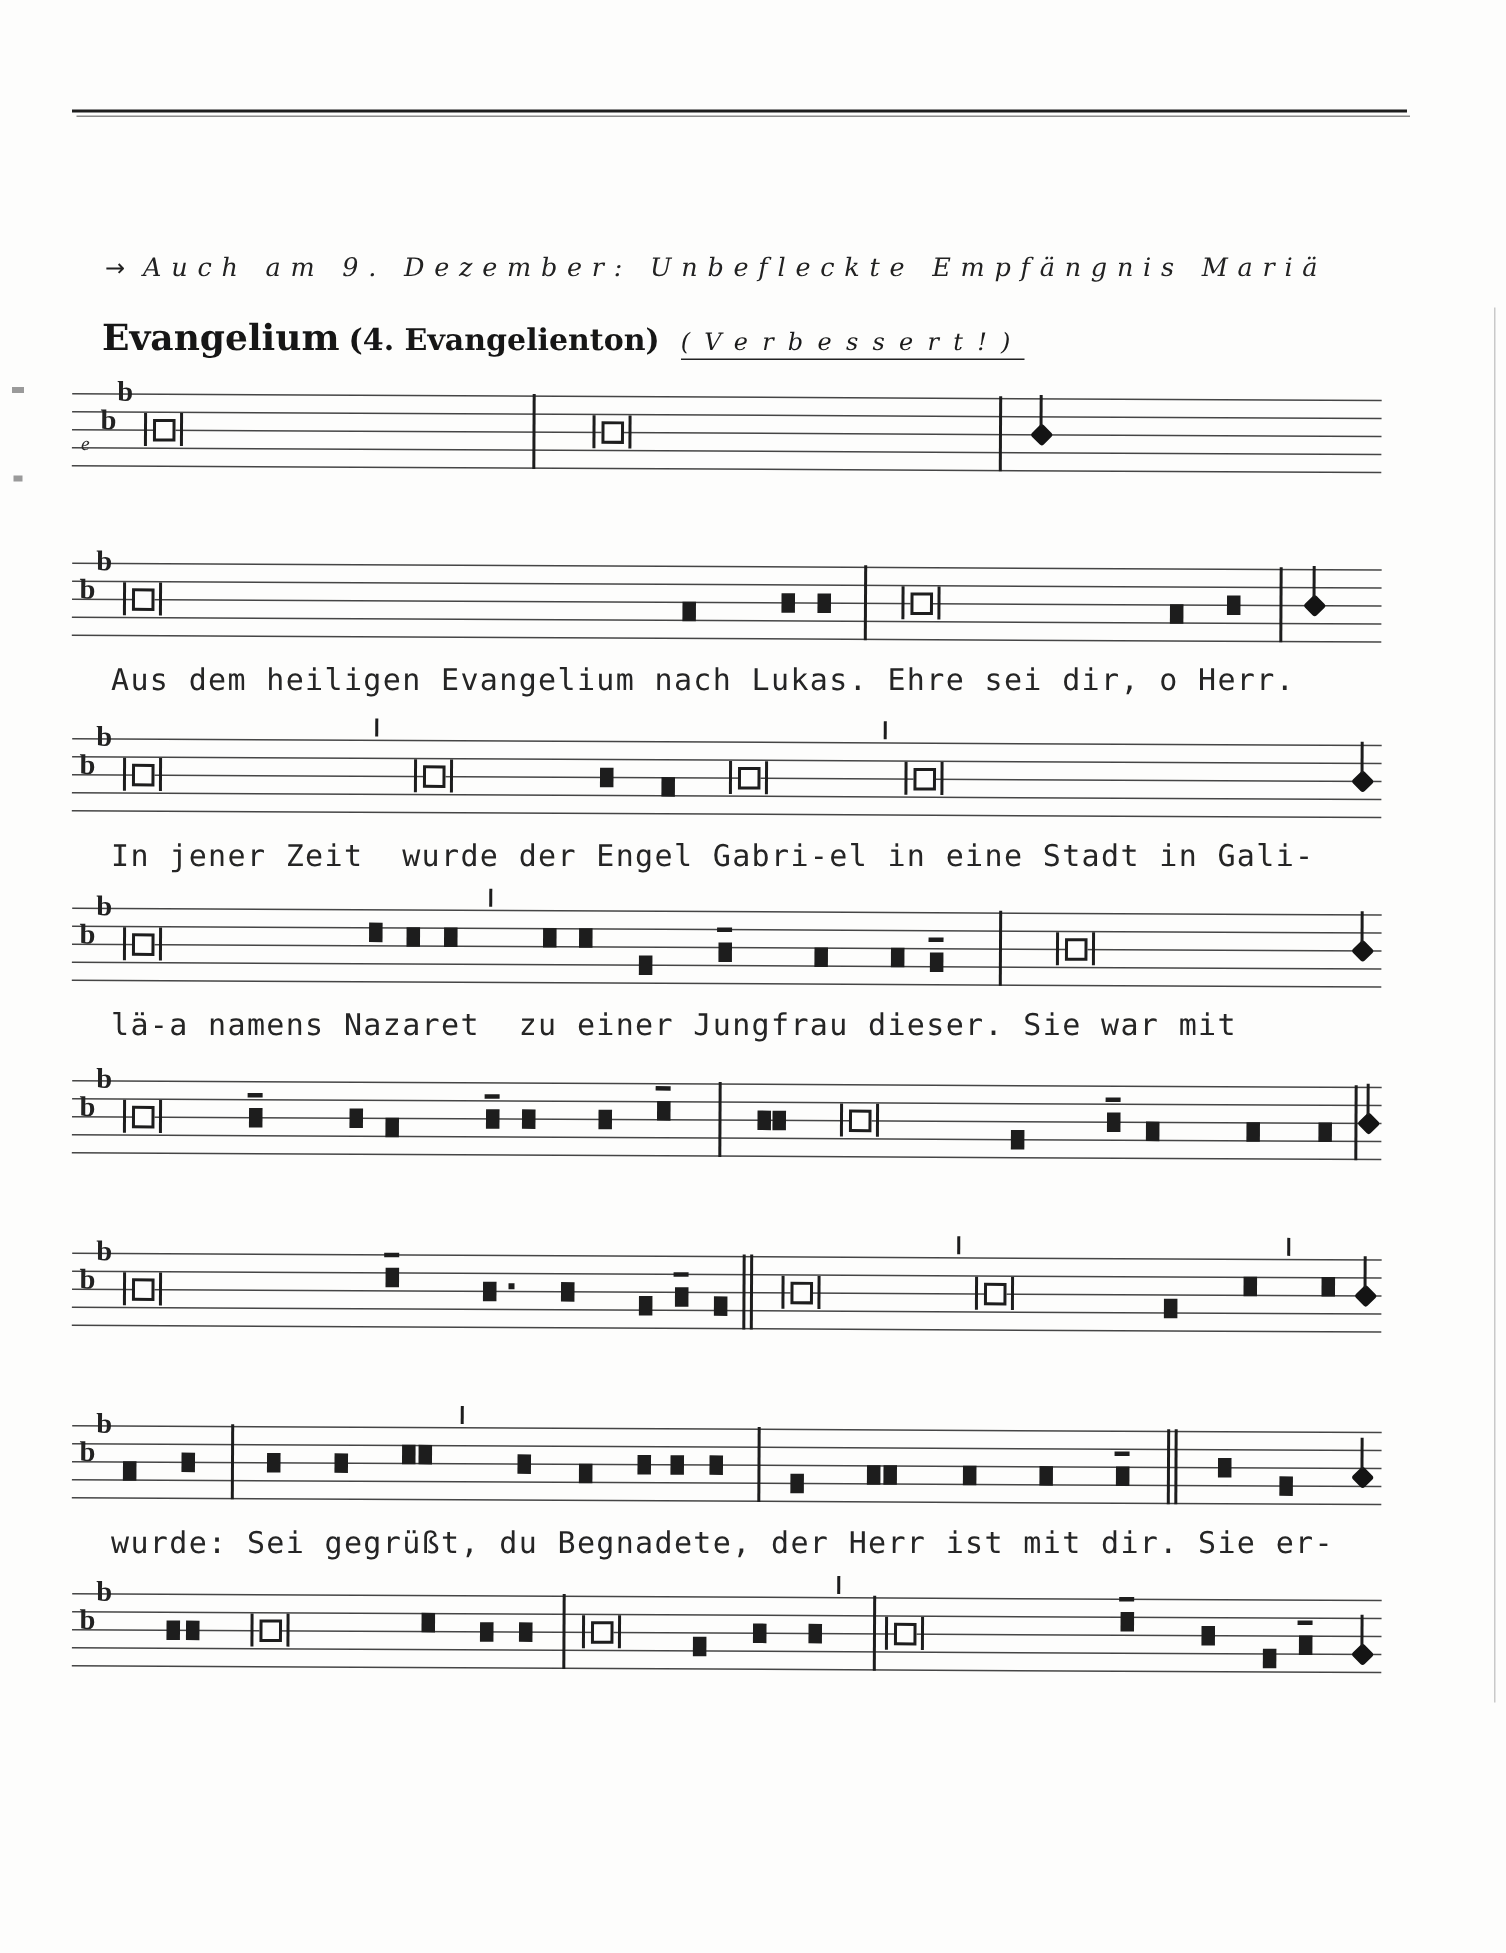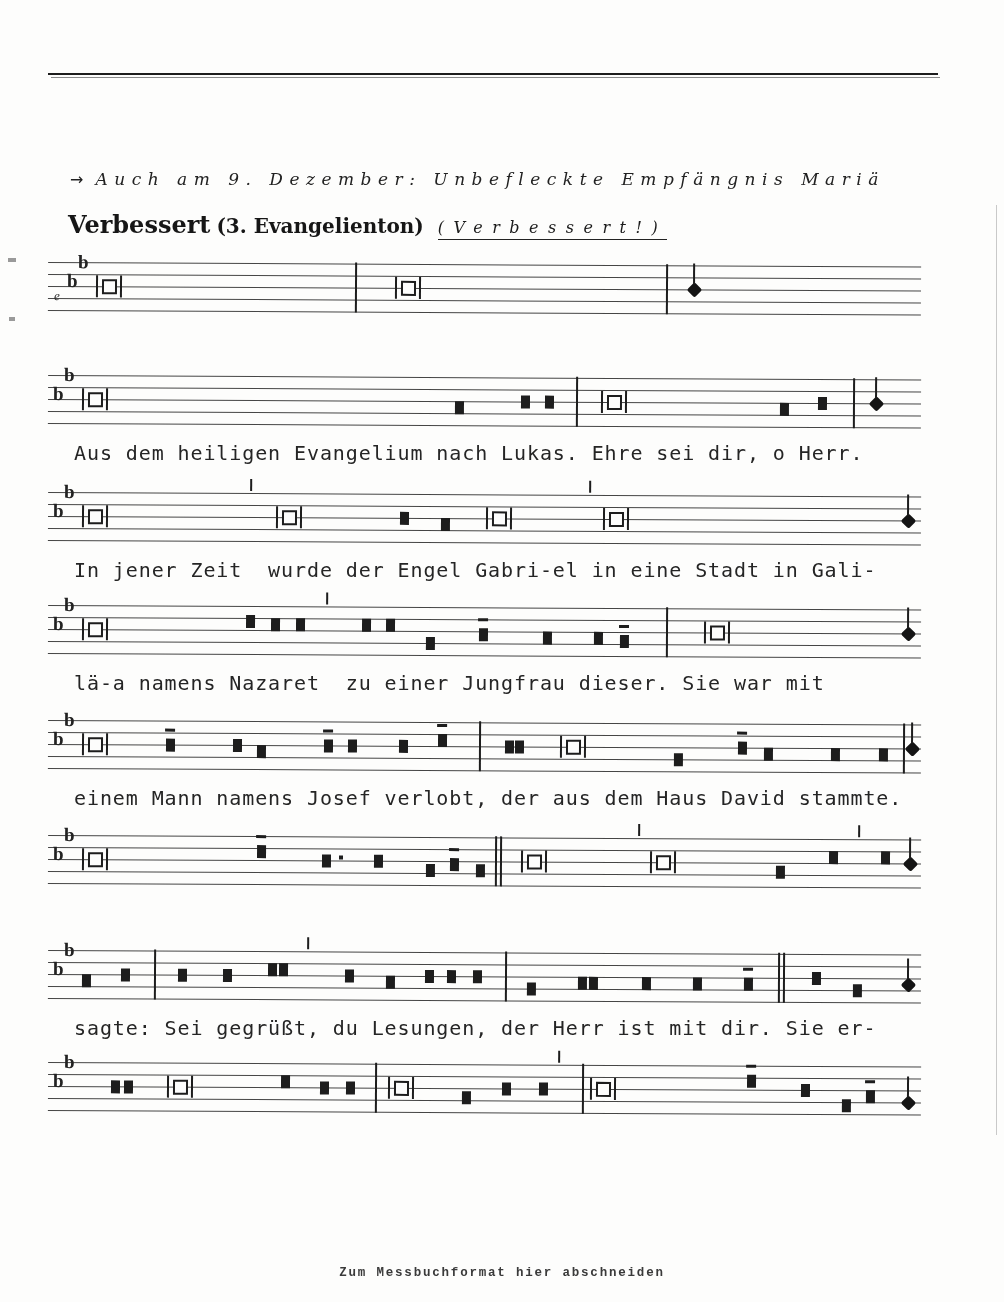--- a/index.html
+++ b/index.html
@@ -52,21 +52,21 @@
 
   <div class="rule1"></div>
   <div class="rule2"></div>
 
 
   <div class="subtitle">
     <span class="arrow">→</span><span class="subtxt">Auch am 9. Dezember: Unbefleckte Empfängnis Mariä</span>
   </div>
 
   <div class="section">
-    <span class="sec-main">Verbessert</span><span class="sec-tone">(3. Evangelienton)</span><span class="sec-note">(Verbessert!)</span>
+    <span class="sec-main">Evangelium</span><span class="sec-tone">(4. Evangelienton)</span><span class="sec-note">(Verbessert!)</span>
   </div>
 
   <div id="staves">
       <div class="staff-row" style="top: 262px;">
         <div class="staff">
           <div class="staff-line" style="top: 0px;"></div>
           <div class="staff-line" style="top: 12px;"></div>
           <div class="staff-line" style="top: 24px;"></div>
           <div class="staff-line" style="top: 36px;"></div>
           <div class="staff-line" style="top: 48px;"></div>
@@ -207,21 +207,20 @@
           <div class="nt" style="left: 625.5px; top: 29.5px; width: 9px; height: 13px;"></div>
           <div class="nt" style="left: 689.5px; top: 17.5px; width: 9px; height: 13px;"></div>
           <div class="nt" style="left: 689px; top: 8px; width: 10px; height: 3px;"></div>
           <div class="nt" style="left: 715.5px; top: 23.5px; width: 9px; height: 13px;"></div>
           <div class="nt" style="left: 782.5px; top: 23.5px; width: 9px; height: 13px;"></div>
           <div class="nt" style="left: 830.5px; top: 23.5px; width: 9px; height: 13px;"></div>
           <div class="nt" style="left: 855px; top: -1px; width: 1.8px; height: 50px;"></div>
           <div class="diamond" style="left: 858.5px; top: 18.5px;"></div>
           <div class="nt" style="left: 863px; top: -2px; width: 1.8px; height: 21px;"></div>
         </div>
-        <div class="lyric">einem Mann namens Josef verlobt, der aus dem Haus David stammte.</div>
       </div>
       <div class="staff-row" style="top: 835px;">
         <div class="staff">
           <div class="staff-line" style="top: 0px;"></div>
           <div class="staff-line" style="top: 12px;"></div>
           <div class="staff-line" style="top: 24px;"></div>
           <div class="staff-line" style="top: 36px;"></div>
           <div class="staff-line" style="top: 48px;"></div>
           <div class="flat" style="left: 16px; top: -10px;">b</div>
           <div class="flat" style="left: 5px; top: 9px;">b</div>
@@ -284,21 +283,21 @@
           <div class="nt" style="left: 644.5px; top: 23.5px; width: 9px; height: 13px;"></div>
           <div class="nt" style="left: 695.5px; top: 23.5px; width: 9px; height: 13px;"></div>
           <div class="nt" style="left: 695px; top: 14px; width: 10px; height: 3px;"></div>
           <div class="nt" style="left: 730px; top: -1px; width: 1.8px; height: 50px;"></div>
           <div class="nt" style="left: 735px; top: -1px; width: 1.8px; height: 50px;"></div>
           <div class="nt" style="left: 763.5px; top: 17.5px; width: 9px; height: 13px;"></div>
           <div class="nt" style="left: 804.5px; top: 29.5px; width: 9px; height: 13px;"></div>
           <div class="diamond" style="left: 854.5px; top: 24.5px;"></div>
           <div class="nt" style="left: 859px; top: 4px; width: 1.8px; height: 21px;"></div>
         </div>
-        <div class="lyric">sagte: Sei gegrüßt, du Lesungen, der Herr ist mit dir. Sie er-</div>
+        <div class="lyric">wurde: Sei gegrüßt, du Begnadete, der Herr ist mit dir. Sie er-</div>
       </div>
       <div class="staff-row" style="top: 1062px;">
         <div class="staff">
           <div class="staff-line" style="top: 0px;"></div>
           <div class="staff-line" style="top: 12px;"></div>
           <div class="staff-line" style="top: 24px;"></div>
           <div class="staff-line" style="top: 36px;"></div>
           <div class="staff-line" style="top: 48px;"></div>
           <div class="flat" style="left: 16px; top: -10px;">b</div>
           <div class="flat" style="left: 5px; top: 9px;">b</div>
@@ -327,18 +326,17 @@
           <div class="nt" style="left: 752.5px; top: 17.5px; width: 9px; height: 13px;"></div>
           <div class="nt" style="left: 793.5px; top: 32.5px; width: 9px; height: 13px;"></div>
           <div class="nt" style="left: 817.5px; top: 23.5px; width: 9px; height: 13px;"></div>
           <div class="nt" style="left: 817px; top: 14px; width: 10px; height: 3px;"></div>
           <div class="diamond" style="left: 854.5px; top: 30.5px;"></div>
           <div class="nt" style="left: 859px; top: 10px; width: 1.8px; height: 21px;"></div>
         </div>
       </div>
     </div>
 
-  <div class="footer">Zum Messbuchformat hier abschneiden</div>
 
   <div class="artifact" style="left:8px;top:258px;width:8px;height:4px;"></div>
   <div class="artifact" style="left:9px;top:317px;width:6px;height:4px;"></div>
   <div class="edge-line"></div>
 </div>
 
 </body></html>

